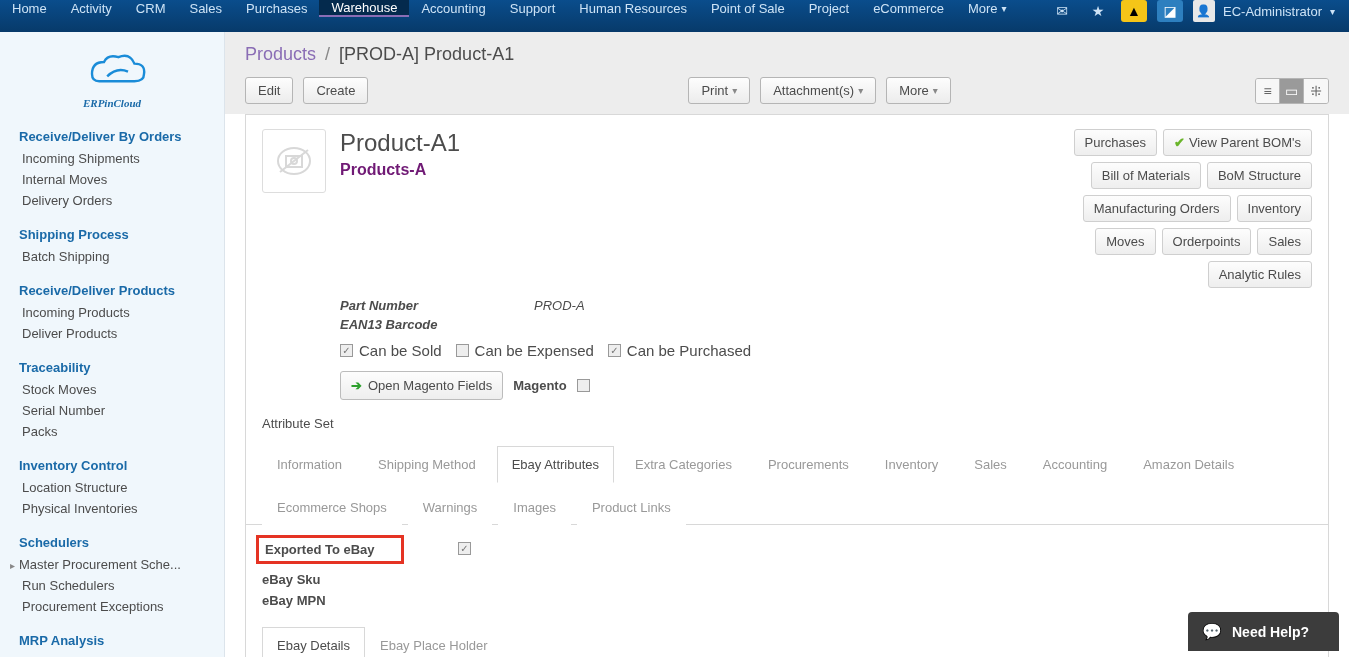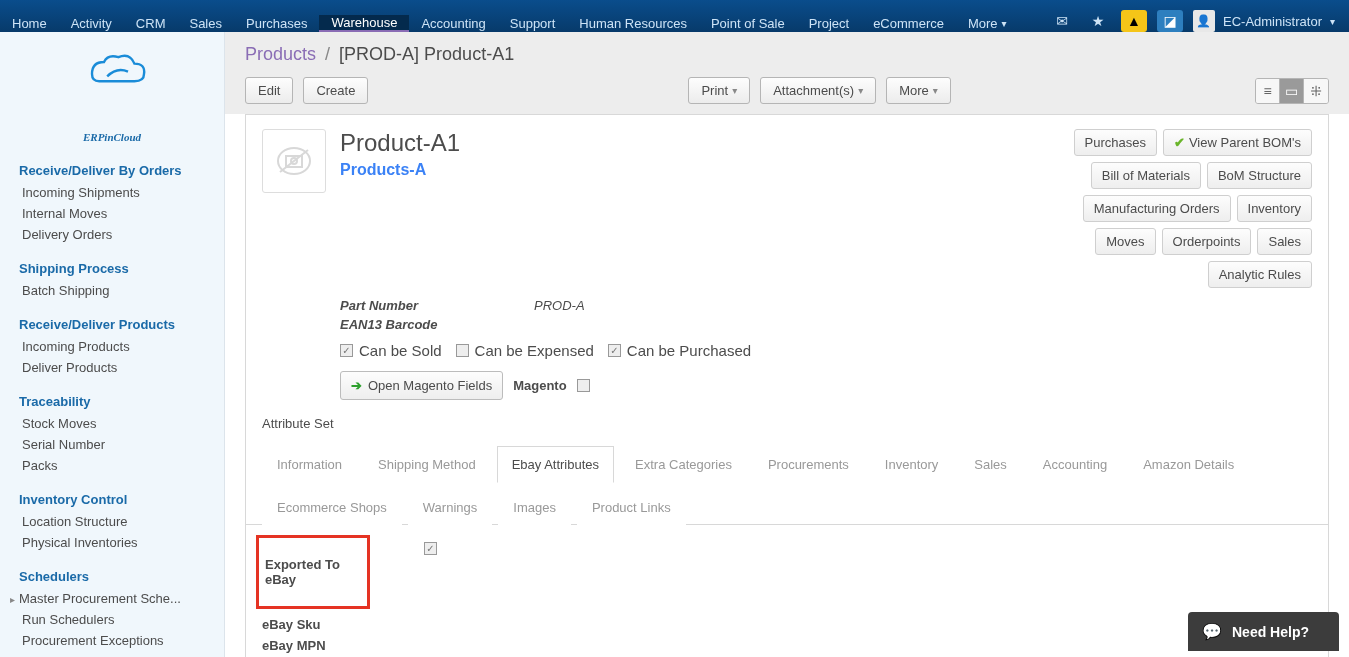--- a/index.html
+++ b/index.html
@@ -1,40 +1,40 @@
 <!DOCTYPE html>
 <html><head>
 <meta charset="utf-8">
 <style>
 * { margin: 0; padding: 0; box-sizing: border-box; font-family: Arial, Helvetica, sans-serif; }
 body { background: #fff; font-size: 13px; color: #4c4c4c; overflow-x: hidden; }
 
 
-.topnav { background: linear-gradient(#0a4d8c, #073a6a); height: 32px; display:flex; align-items:flex-end; color:#fff; position:relative; }
+.topnav { background: linear-gradient(#0a4d8c, #073a6a); height: 32px; display:flex; align-items:flex-start; color:#fff; position:relative; }
 .topnav .menu { display:flex; align-items:stretch; }
 .topnav .menu a { display:flex; align-items:center; padding:0 12px; color:#cde3f6; text-decoration:none; font-size:13px; }
 .topnav .menu a.active { background:#042a4d; color:#fff; border-bottom:2px solid #8a6db5; }
 .topnav .menu .more-caret { margin-left:4px; font-size:10px; }
 .topnav .right { margin-left:auto; display:flex; align-items:center; gap:10px; padding-right:14px; }
 .nav-icon { width:26px; height:22px; display:flex; align-items:center; justify-content:center; border-radius:2px; font-size:14px; }
 .nav-icon.env { color:#cde3f6; }
 .nav-icon.star { color:#cde3f6; }
 .nav-icon.warn { background:#f5c518; color:#000; border-radius:3px; font-weight:bold; }
 .nav-icon.img { background:#2d7fbf; border-radius:3px; color:#fff; }
 .user-chip { display:flex; align-items:center; gap:8px; color:#cde3f6; }
 .user-avatar { width:22px; height:22px; background:#e8e8e8; border-radius:2px; display:flex; align-items:center; justify-content:center; color:#888; font-size:12px; }
 
 
 .wrapper { display:flex; min-height: calc(100vh - 32px); }
 
 
 .sidebar { width:225px; background:#f0f7fc; padding:8px 0 20px; border-right:1px solid #dce4eb; }
 .logo { text-align:center; padding:6px 0 14px; }
 .logo svg { width:80px; height:48px; }
-.logo-text { font-style: italic; color:#1a6aa8; font-size:11px; font-weight:bold; font-family: 'Comic Sans MS', cursive; margin-top: 34px; }
+.logo-text { font-style: italic; color:#1a6aa8; font-size:11px; font-weight:bold; font-family: 'Comic Sans MS', cursive; }
 .side-section { margin-bottom:10px; }
 .side-section .sec-title { color:#1a6aa8; font-size:13px; font-weight:bold; padding:6px 19px 4px; }
 .side-item { padding:3px 10px 3px 22px; font-size:13px; color:#4c4c4c; cursor:pointer; white-space:nowrap; overflow:hidden; text-overflow:ellipsis; }
 .side-item.caret::before { content:"▸"; font-size:10px; color:#888; margin-right:4px; margin-left:-12px; }
 
 
 .content { flex:1; background:#fff; position:relative; }
 .breadcrumb { background:#ededed; padding:12px 20px 4px; font-size:18px; color:#4c4c4c; }
 .breadcrumb a { color:#8a6db5; text-decoration:none; }
 .breadcrumb .sep { color:#888; margin:0 4px; }
@@ -48,21 +48,21 @@
 .view-btn { width:24px; height:24px; display:flex; align-items:center; justify-content:center; background:#f7f7f7; border-right:1px solid #b5b5b5; cursor:pointer; font-size:14px; color:#666; }
 .view-btn:last-child { border-right:0; }
 .view-btn.active { background:#9a9a9a; color:#fff; }
 
 .record { border:1px solid #d8d8d8; margin:0 20px 20px; background:#fff; }
 
 .record-head { display:flex; padding:14px 16px 10px; position:relative; }
 .thumb { width:64px; height:64px; border:1px solid #ddd; border-radius:3px; display:flex; align-items:center; justify-content:center; color:#ccc; }
 .head-info { margin-left:14px; flex:0 0 auto; }
 .prod-name { font-size:24px; font-weight:normal; color:#4c4c4c; }
-.prod-cat { font-size:16px; color:#3b82f6; font-weight:bold; margin-top:4px; }
+.prod-cat { font-size:16px; color:#701a75; font-weight:bold; margin-top:4px; }
 .side-btns { margin-left:auto; display:flex; flex-direction:column; gap:6px; align-items:flex-end; }
 .side-btns .row { display:flex; gap:6px; }
 .gbtn { background:linear-gradient(#fdfdfd,#eee); border:1px solid #cfcfcf; border-radius:3px; padding:5px 10px; font-size:13px; color:#4c4c4c; cursor:pointer; display:inline-flex; align-items:center; gap:4px; }
 .gbtn .check { color:#6ab52a; font-weight:bold; }
 
 .fields-row { display:flex; padding:0 16px 6px 94px; gap:64px;font-style:italic; }
 .field-col { display:flex; gap:20px; }
 .field-label { font-weight:bold; color:#4c4c4c; width:130px; }
 .field-val { color:#4c4c4c; }
 
@@ -77,21 +77,21 @@
 
 .attrset { padding:4px 16px 14px 16px; font-weight:normal; }
 
 .tabs { display:flex; flex-wrap:wrap; border-bottom:1px solid #d8d8d8; padding:0 16px; gap:6px; }
 .tab { padding:10px 14px; color:#999; cursor:pointer; border:1px solid transparent; border-bottom:none; position:relative; top:1px; background:#fff; }
 .tab.active { color:#4c4c4c; border-color:#d8d8d8; border-bottom:1px solid #fff; }
 
 .ebay-fields { display:flex; padding:14px 16px 6px; gap:60px; }
 .ebay-labels { display:flex; flex-direction:column; gap:6px; }
 .ebay-labels .lab { font-weight:bold; font-size:13px; }
-.ebay-labels .lab.hl { border:3px solid #e53323; padding:19px 6px; margin:-4px -6px 2px; width:114px; }
+.ebay-labels .lab.hl { border:3px solid #e53323; padding:4px 6px; margin:-4px -6px 2px; width:148px; }
 .ebay-val .box { width:13px; height:13px; border:1px solid #999; background:#eee; display:inline-flex; align-items:center; justify-content:center; font-size:10px; color:#777; margin-top:3px; }
 .ebay-val .box.checked::after { content:"✓"; }
 
 .subtabs { display:flex; border-bottom:1px solid #d8d8d8; margin:12px 16px 0; }
 .subtab { padding:10px 14px; color:#999; cursor:pointer; border:1px solid transparent; border-bottom:none; position:relative; top:1px; }
 .subtab.active { color:#4c4c4c; border-color:#d8d8d8; border-bottom:1px solid #fff; background:#fff; }
 
 .help-widget { position:fixed; right:10px; bottom:6px; background:#3c3c3c; color:#fff; padding:10px 30px 10px 14px; border-radius:4px 4px 0 0; display:flex; align-items:center; gap:10px; font-size:14px; font-weight:bold; }
 .help-widget .bubble { font-size:16px; }
 

